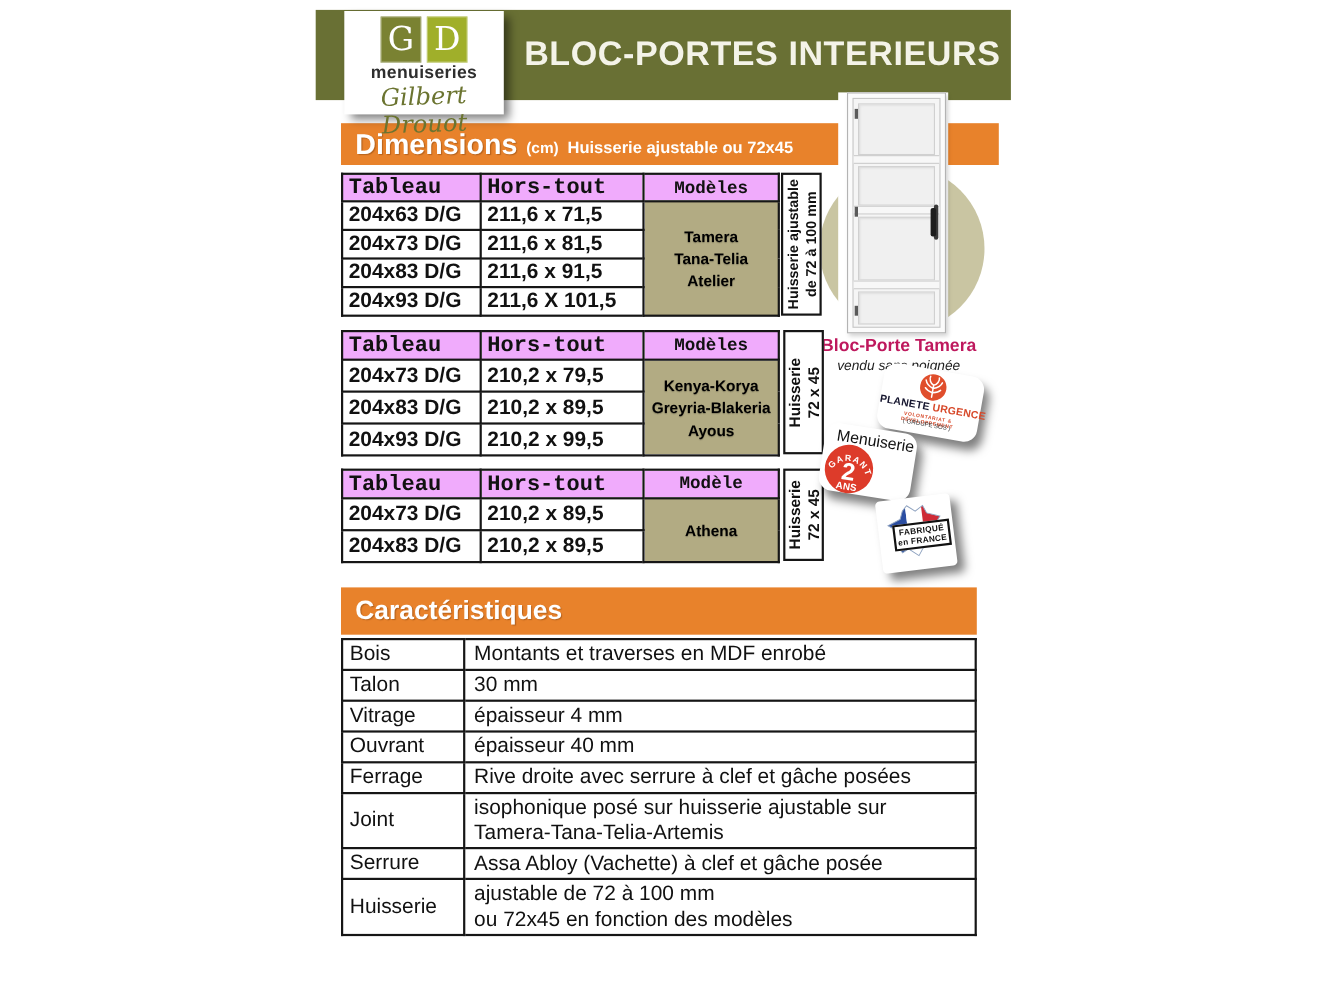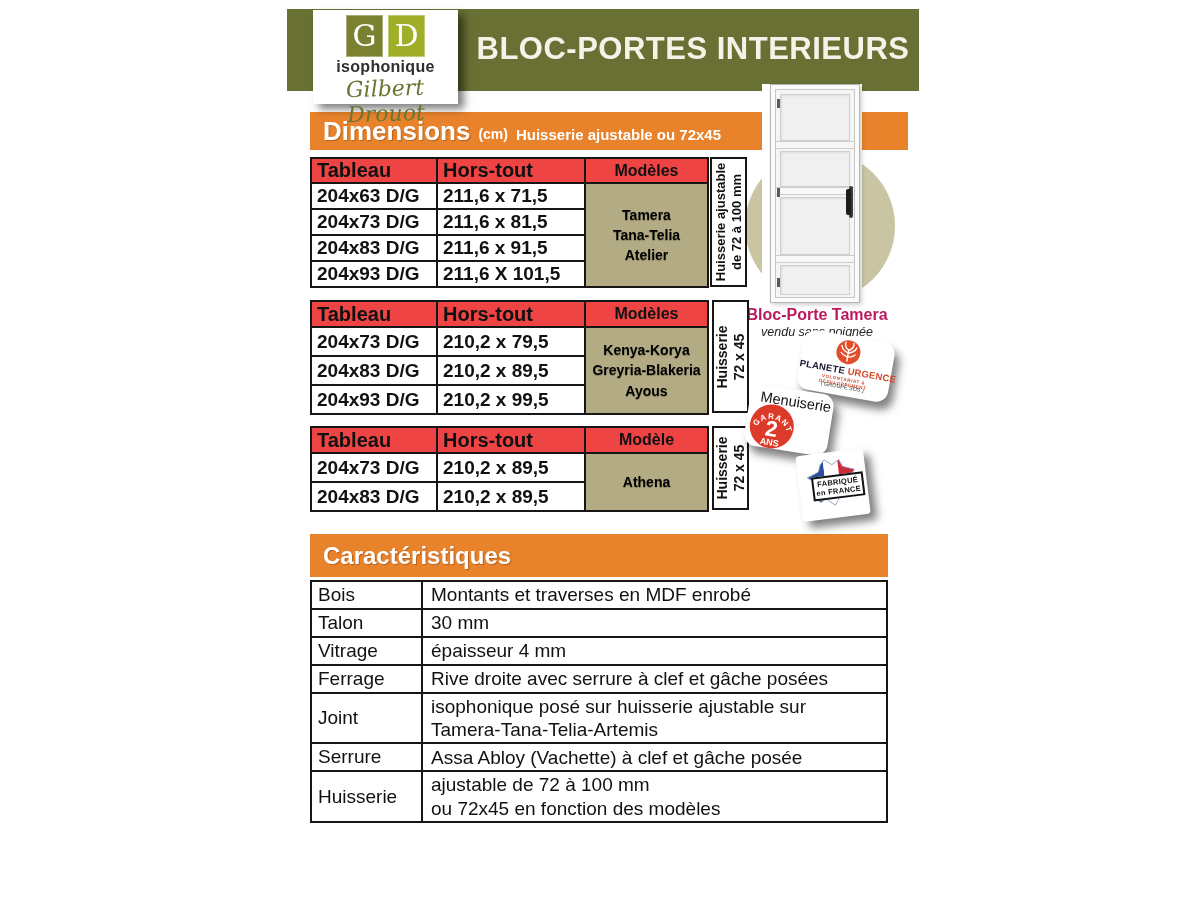--- a/index.html
+++ b/index.html
@@ -48,21 +48,21 @@
   .door-handle-bar{position:absolute;right:3px;top:99px;width:5px;height:26px;background:#1d1d1d;border-radius:2px;}
   .hinge{position:absolute;left:1px;width:3px;height:9px;background:#5a5a5a;}
   .door-caption{position:absolute;left:737px;top:306px;width:160px;text-align:center;z-index:2;}
   .door-caption .c1{font-size:16px;font-weight:bold;color:#be185d;}
   .door-caption .c2{font-size:12.5px;font-style:italic;color:#222;margin-top:1px;}
 
   
   table.dim{position:absolute;border-collapse:collapse;table-layout:fixed;width:397px;
             font-family:"Liberation Sans",sans-serif;}
   table.dim td,table.dim th{border:2px solid #161616;padding:0 0 0 5px;text-align:left;overflow:hidden;white-space:nowrap;}
-  table.dim th{background:#ef4444;font-size:20px;font-weight:bold;color:#111;}
+  table.dim th{background:#f0abfc;font-size:20px;font-weight:bold;color:#111;font-family:Liberation Mono, monospace;}
   table.dim th.models-h{text-align:center;font-size:16px;padding:0;}
   table.dim td{font-size:19px;font-weight:bold;color:#111;}
   .model-cell{background:#B2AB83;text-align:center !important;padding:0 !important;vertical-align:middle;}
   .model-line{color:#000000;font-size:14px;font-weight:bold;line-height:1.45;
               text-shadow:0 1px 1px rgba(0,0,0,.25);white-space:nowrap;}
 
   .vstrip{position:absolute;background:#fff;border:2px solid #161616;box-sizing:border-box;z-index:2;}
   .vtext{position:absolute;top:50%;left:50%;transform:translate(-50%,-50%) rotate(-90deg);
          text-align:center;font-weight:bold;color:#111;line-height:1.2;white-space:nowrap;}
 
@@ -99,21 +99,21 @@
 
   <div class="olive-banner">
     <div class="main-title">BLOC-PORTES INTERIEURS</div>
   </div>
 
   <div class="logo-card">
     <div class="logo-squares">
       <div class="logo-sq sq-g">G</div>
       <div class="logo-sq sq-d">D</div>
     </div>
-    <div class="logo-word">isophonique</div>
+    <div class="logo-word">menuiseries</div>
     <div class="logo-sign">Gilbert Drouot</div>
   </div>
 
   <div class="dim-banner">
     <span class="big">Dimensions</span>
     <span class="unit">(cm)</span>
     <span class="sub">Huisserie ajustable ou 72x45</span>
   </div>
 
   <div class="beige-circle"></div>
@@ -315,20 +315,24 @@
     </tr>
     <tr style="height:28px;">
       <td class="lab">Talon</td>
       <td class="val">30 mm</td>
     </tr>
     <tr style="height:28px;">
       <td class="lab">Vitrage</td>
       <td class="val">épaisseur 4 mm</td>
     </tr>
     <tr style="height:28px;">
+      <td class="lab">Ouvrant</td>
+      <td class="val">épaisseur 40 mm</td>
+    </tr>
+    <tr style="height:28px;">
       <td class="lab">Ferrage</td>
       <td class="val">Rive droite avec serrure à clef et gâche posées</td>
     </tr>
     <tr style="height:48px;">
       <td class="lab">Joint</td>
       <td class="val">isophonique posé sur huisserie ajustable sur
 Tamera-Tana-Telia-Artemis</td>
     </tr>
     <tr style="height:28px;">
       <td class="lab">Serrure</td>

